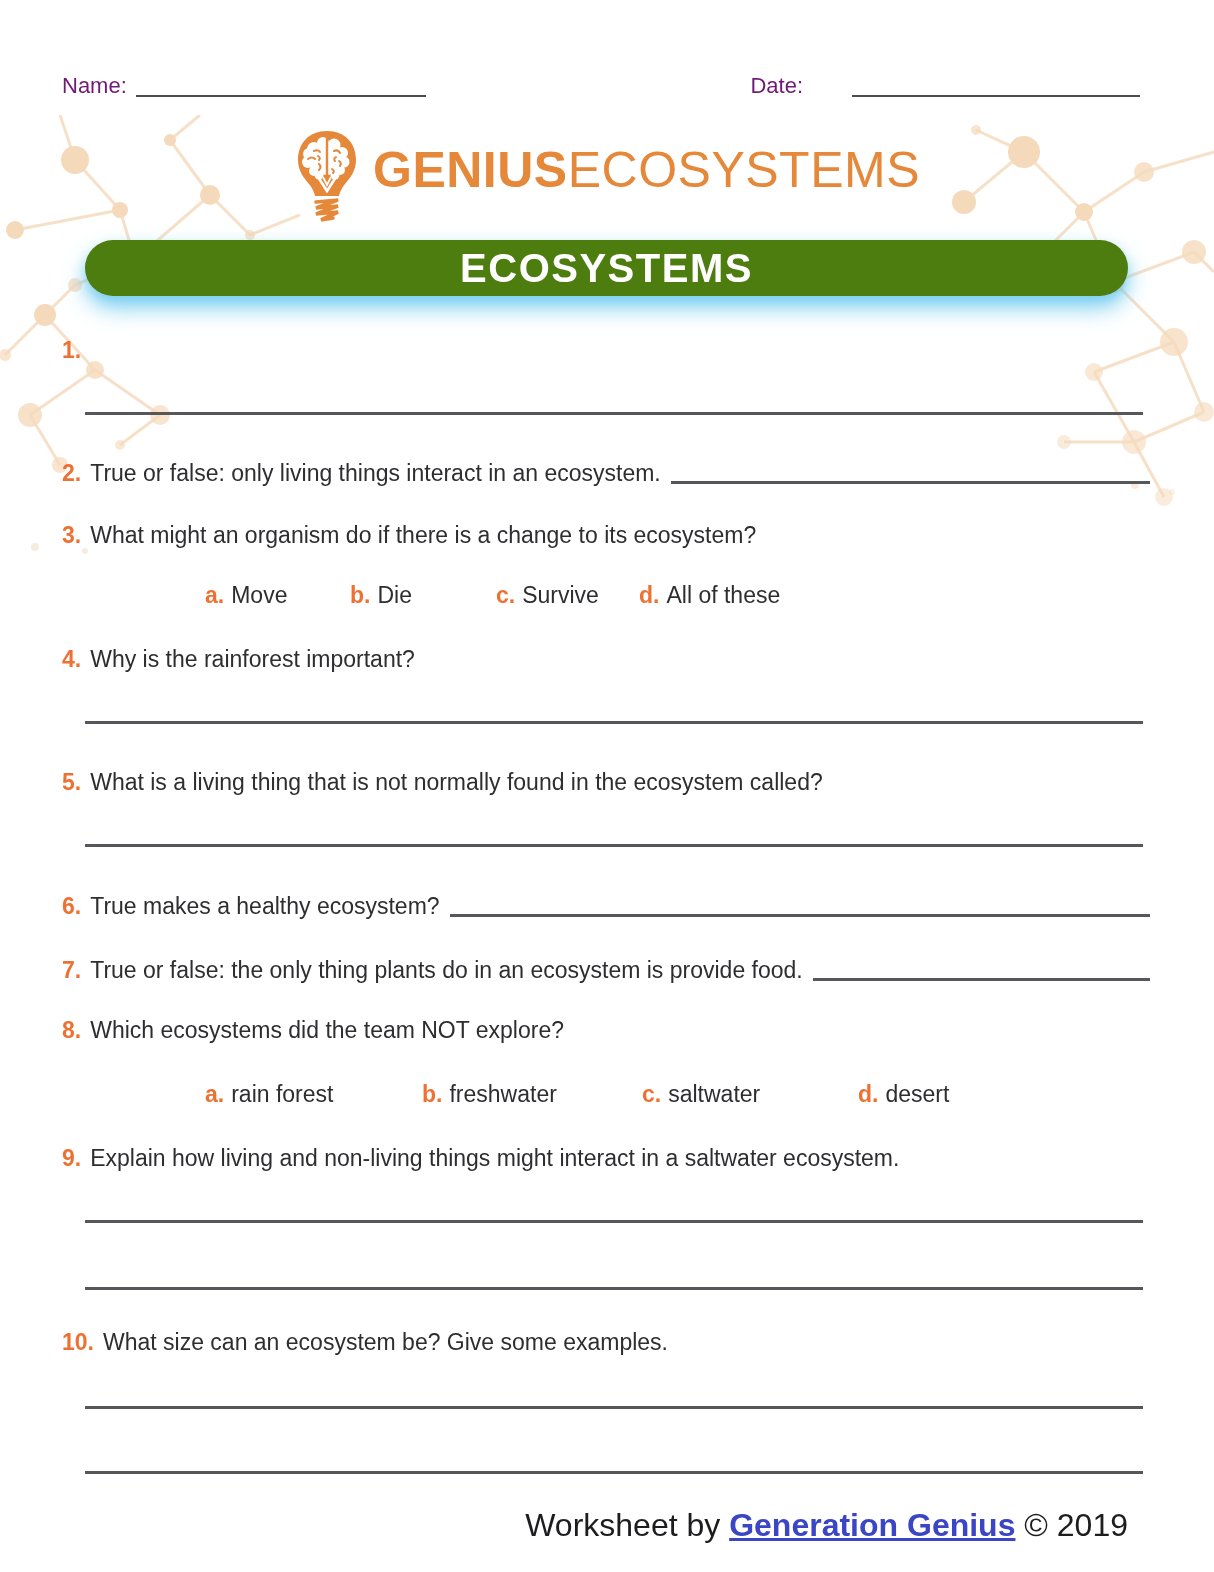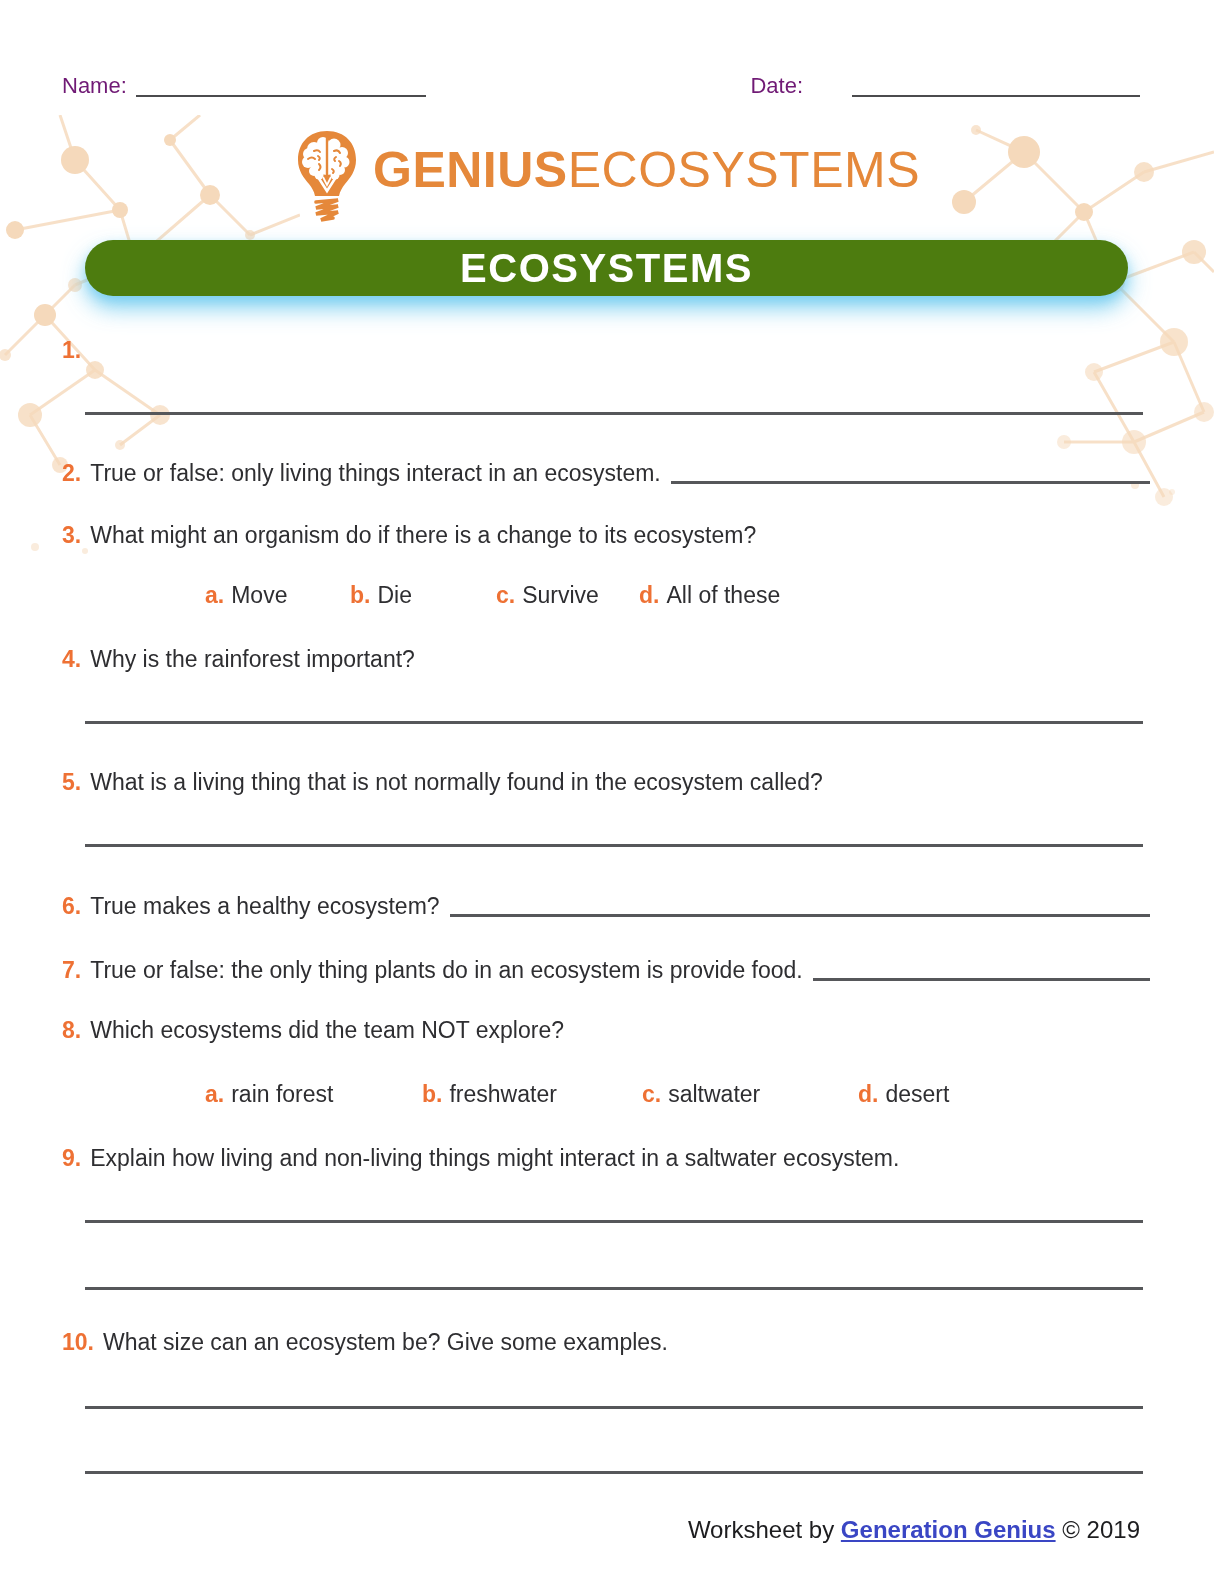--- a/index.html
+++ b/index.html
@@ -43,21 +43,21 @@
   .q { display:flex; align-items:flex-start; font-size:23px; line-height:28px; }
   .qnum { font-weight:700; color:#ee7134; margin-right:9px; white-space:nowrap; }
   .qtext { white-space:nowrap; }
   .fill-line { flex:1; height:25px; border-bottom:3px solid #56575a; margin-left:10px; margin-right:2px; }
   .answer-line { margin-left:23px; margin-right:9px; height:0; border-bottom:3px solid #56575a; }
   .opts { display:flex; margin-left:143px; font-size:23px; line-height:28px; }
   .opt { display:inline-block; }
   .optletter { font-weight:700; color:#ee7134; margin-right:7px; }
 
   
-  .footer { position:absolute; z-index:1; right:74px; bottom:28px; font-size:24px; color:#1d1d1f; }
+  .footer { position:absolute; z-index:1; right:86px; bottom:28px; font-size:32px; color:#1d1d1f; }
   .footer a { color:#3a46c4; font-weight:700; text-decoration:underline; }
 </style>
 </head>
 <body>
 
 <div class="page">
 
   <svg class="deco" style="left:0; top:115;" width="300" height="460" viewBox="0 0 300 460">
     <g stroke="#F6DDC2" stroke-width="3" fill="none" opacity="0.9">
       <path d="M75 45 L120 95 M120 95 L15 115 M120 95 L135 145 M135 145 L75 170 M135 145 L210 80

